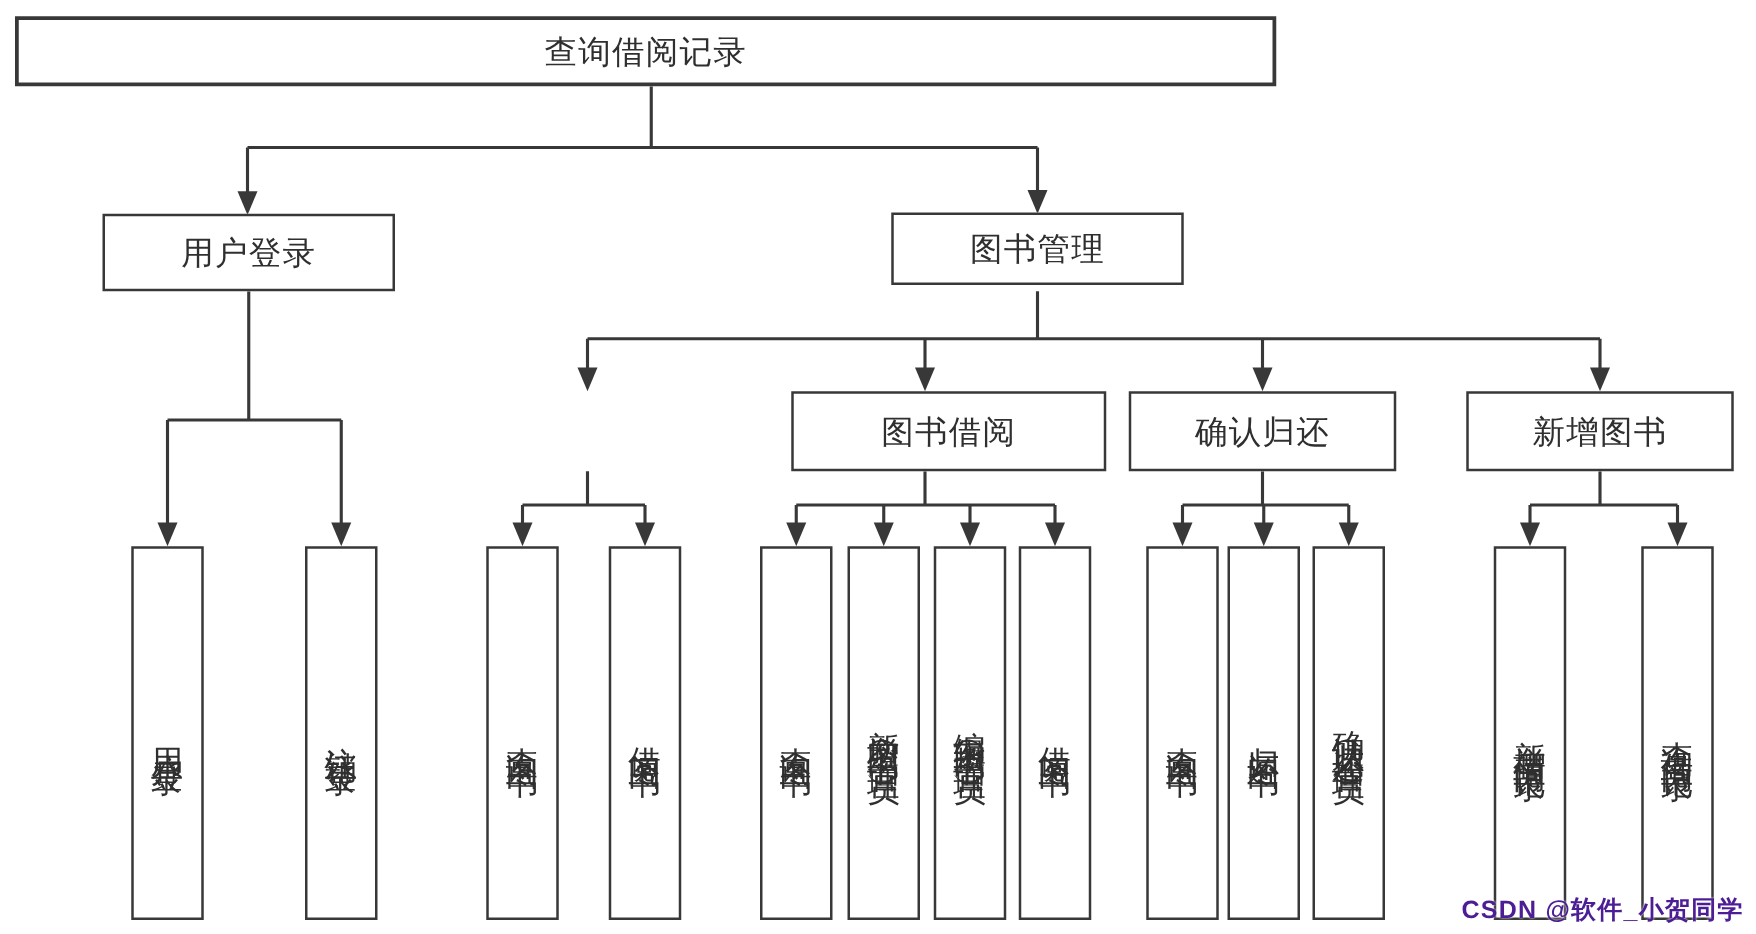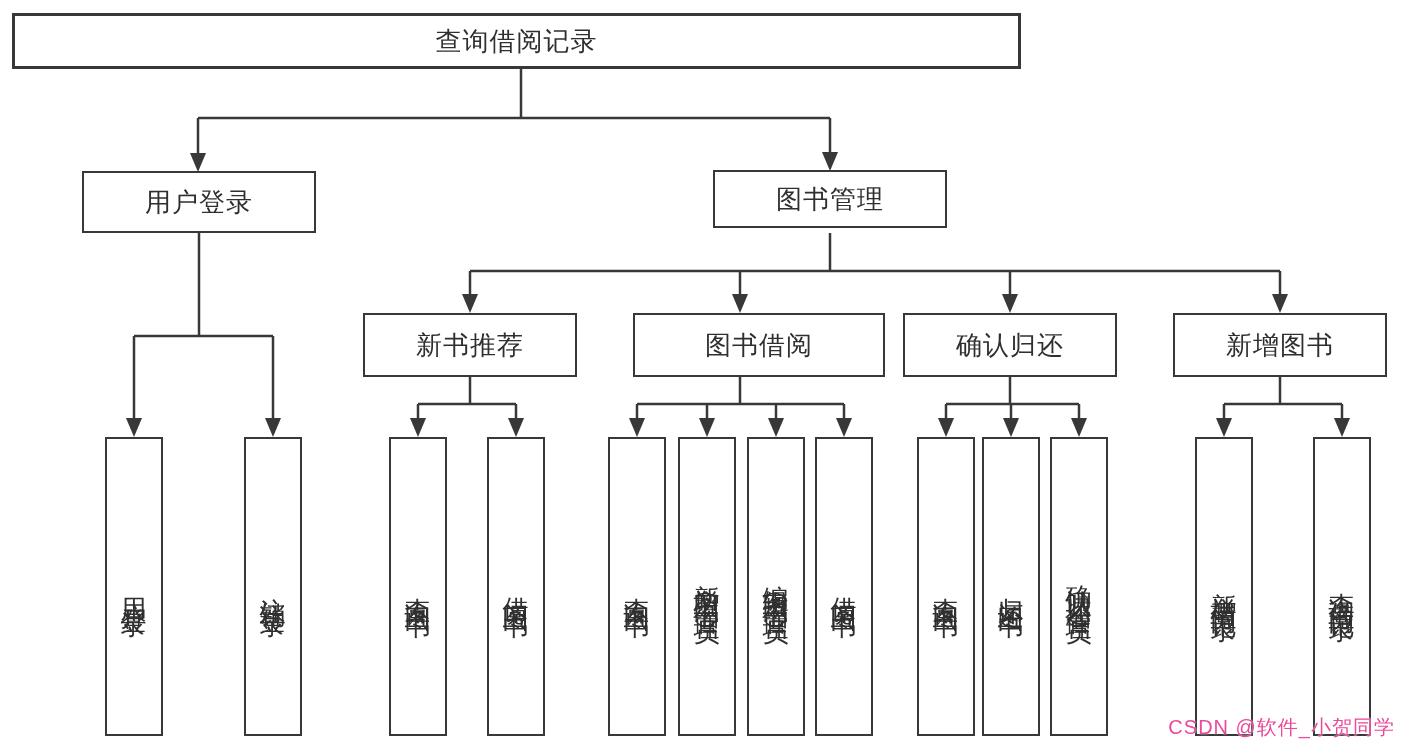--- a/index.html
+++ b/index.html
@@ -32,25 +32,26 @@
     font-size:26px;
     letter-spacing:5px;
     line-height:1;
   }
   .root-box{border-width:3px;}
   #watermark{
     position:absolute;
     right:10px;
     bottom:6px;
     font-size:20px;
-    color:#ec4899;
+    color:#4c1d95;
     letter-spacing:1px;
     text-shadow:0 0 2px #ffffff;
     white-space:nowrap;
     z-index:5;
+    font-weight:bold;
   }
 </style>
 </head>
 <body>
 
 <div id="canvas">
 
   <svg id="connectors" width="1405" height="747" viewBox="0 0 1405 747">
     <g stroke="#383838" stroke-width="2.5" fill="none">
 
@@ -121,23 +122,20 @@
     <span>查询借阅记录</span>
   </div>
 
   <div class="box hbox" style="left:82px;top:171px;width:234px;height:62px">
     <span>用户登录</span>
   </div>
   <div class="box hbox" style="left:713px;top:170px;width:234px;height:58px">
     <span>图书管理</span>
   </div>
 
-  <div class="box hbox" style="left:363px;top:313px;width:214px;height:64px">
-    <span>新书推荐</span>
-  </div>
   <div class="box hbox" style="left:633px;top:313px;width:252px;height:64px">
     <span>图书借阅</span>
   </div>
   <div class="box hbox" style="left:903px;top:313px;width:214px;height:64px">
     <span>确认归还</span>
   </div>
   <div class="box hbox" style="left:1173px;top:313px;width:214px;height:64px">
     <span>新增图书</span>
   </div>
 

